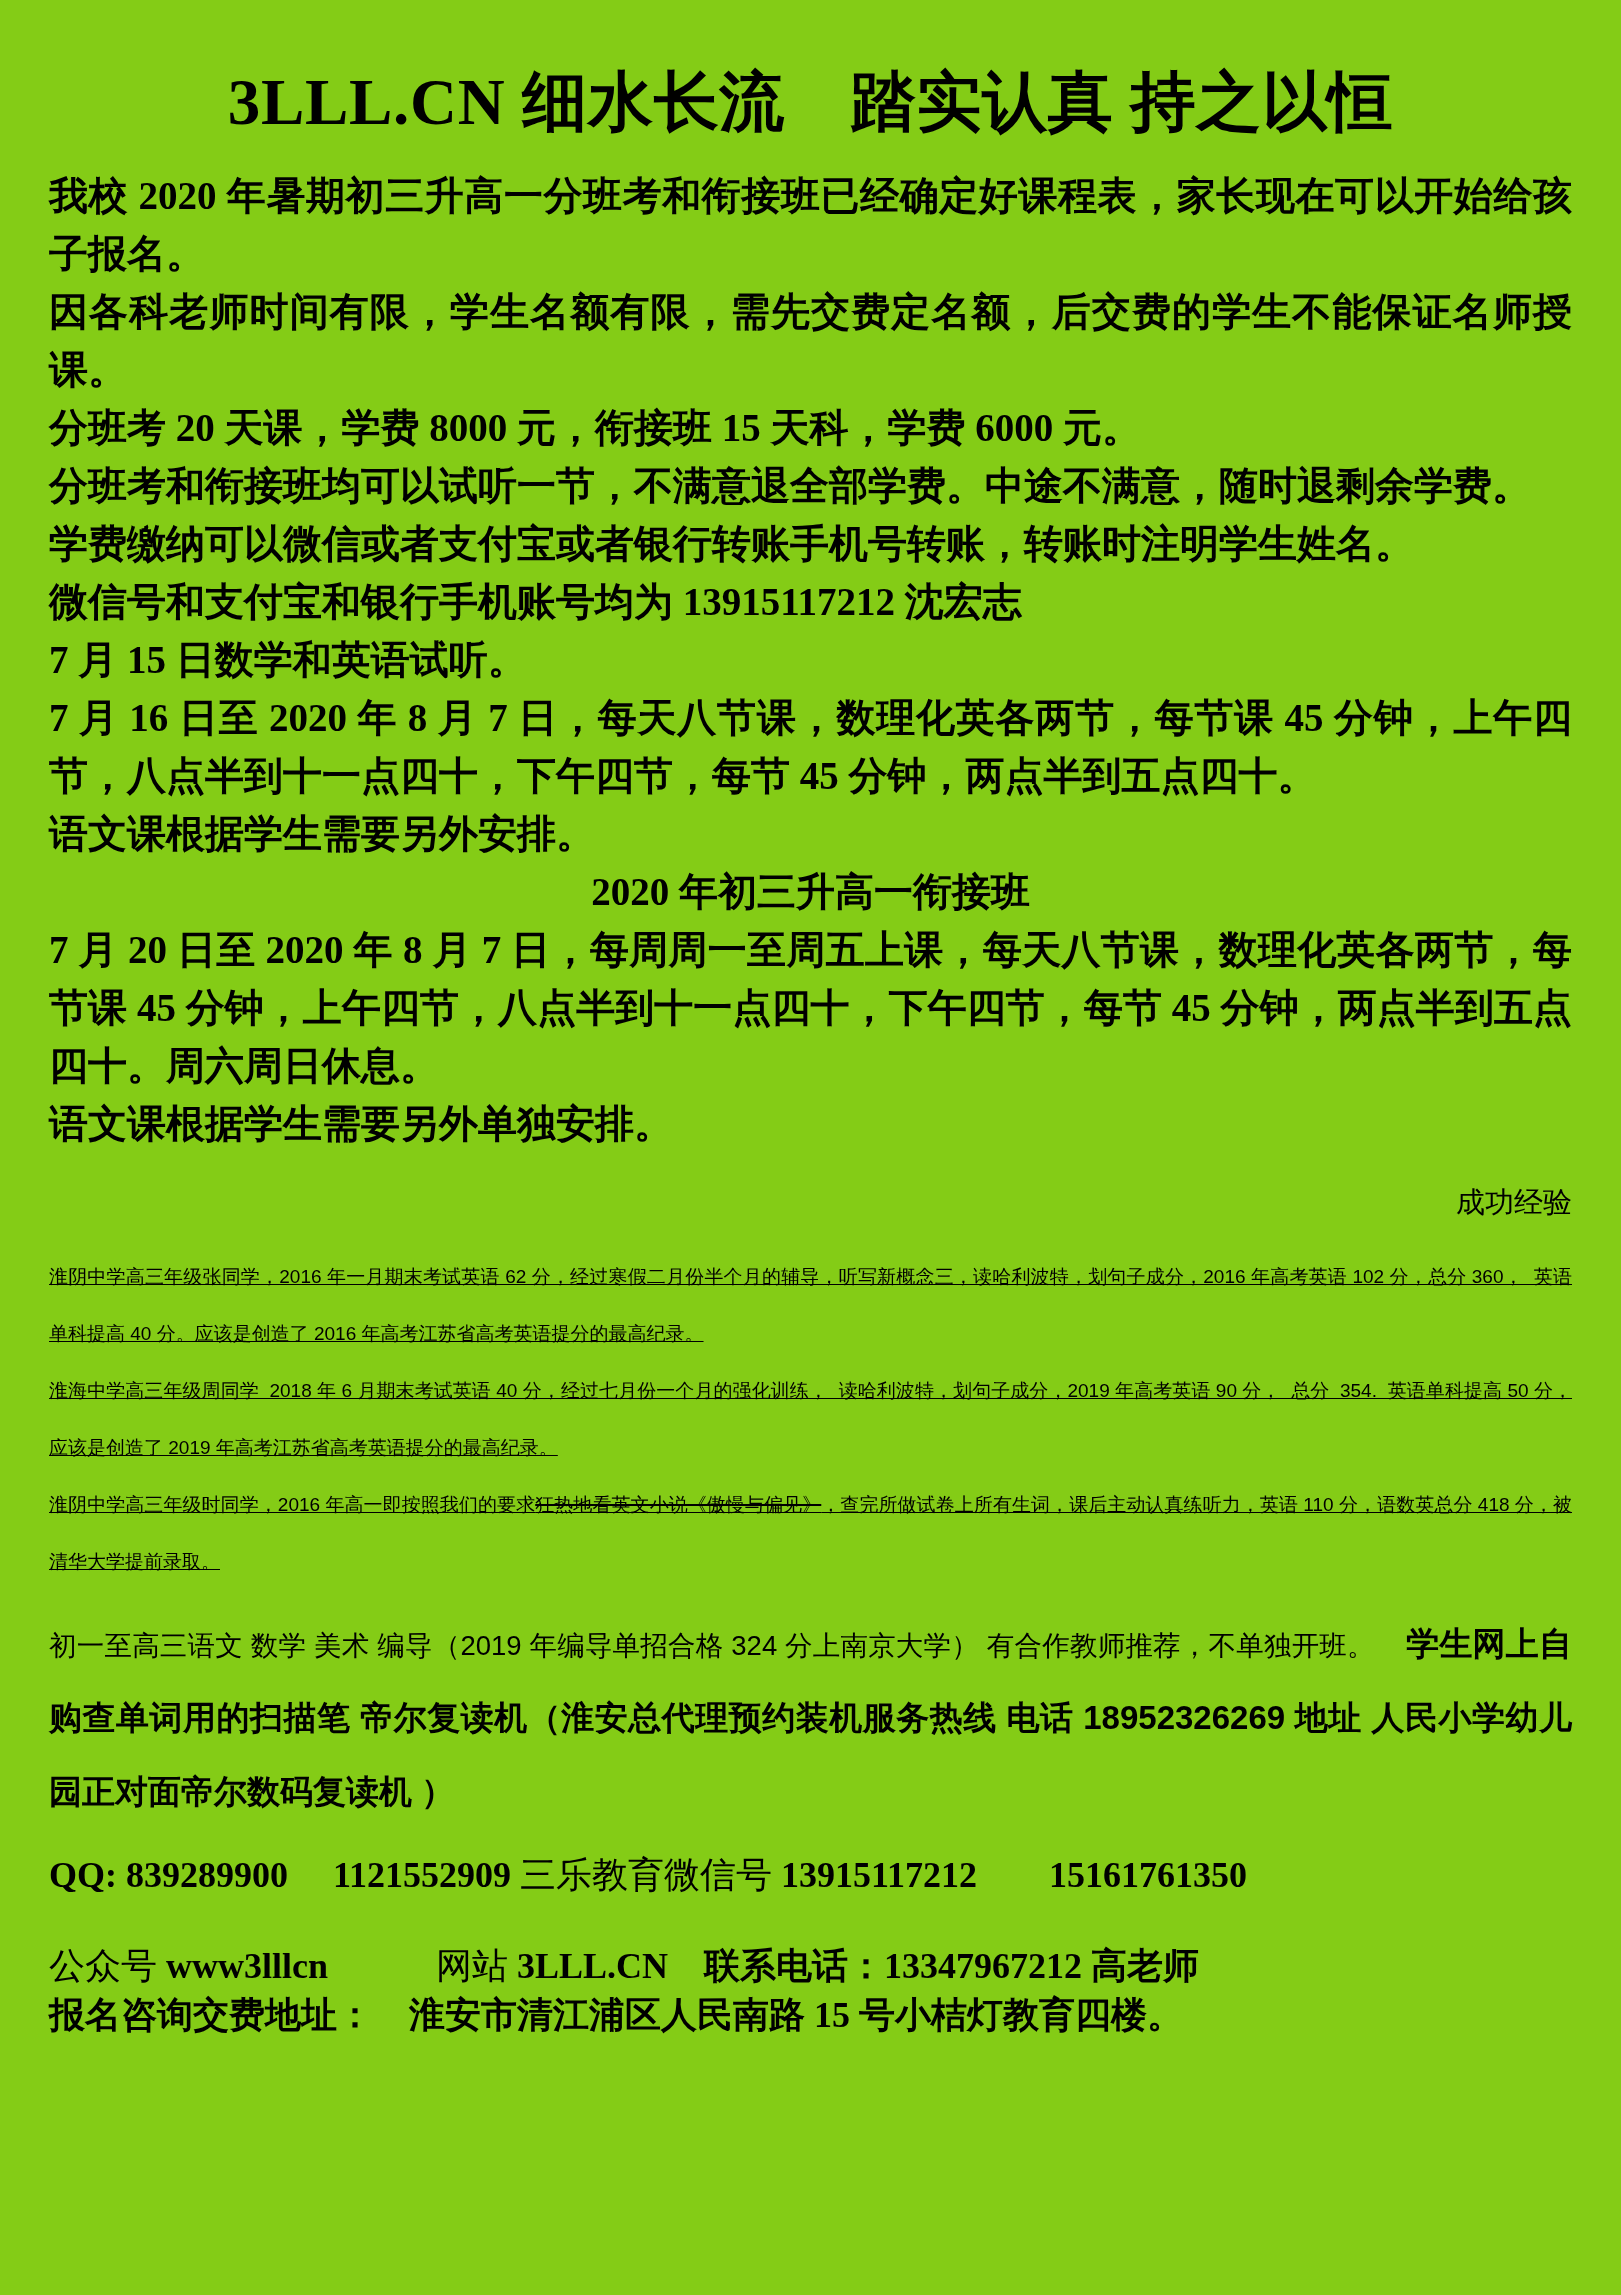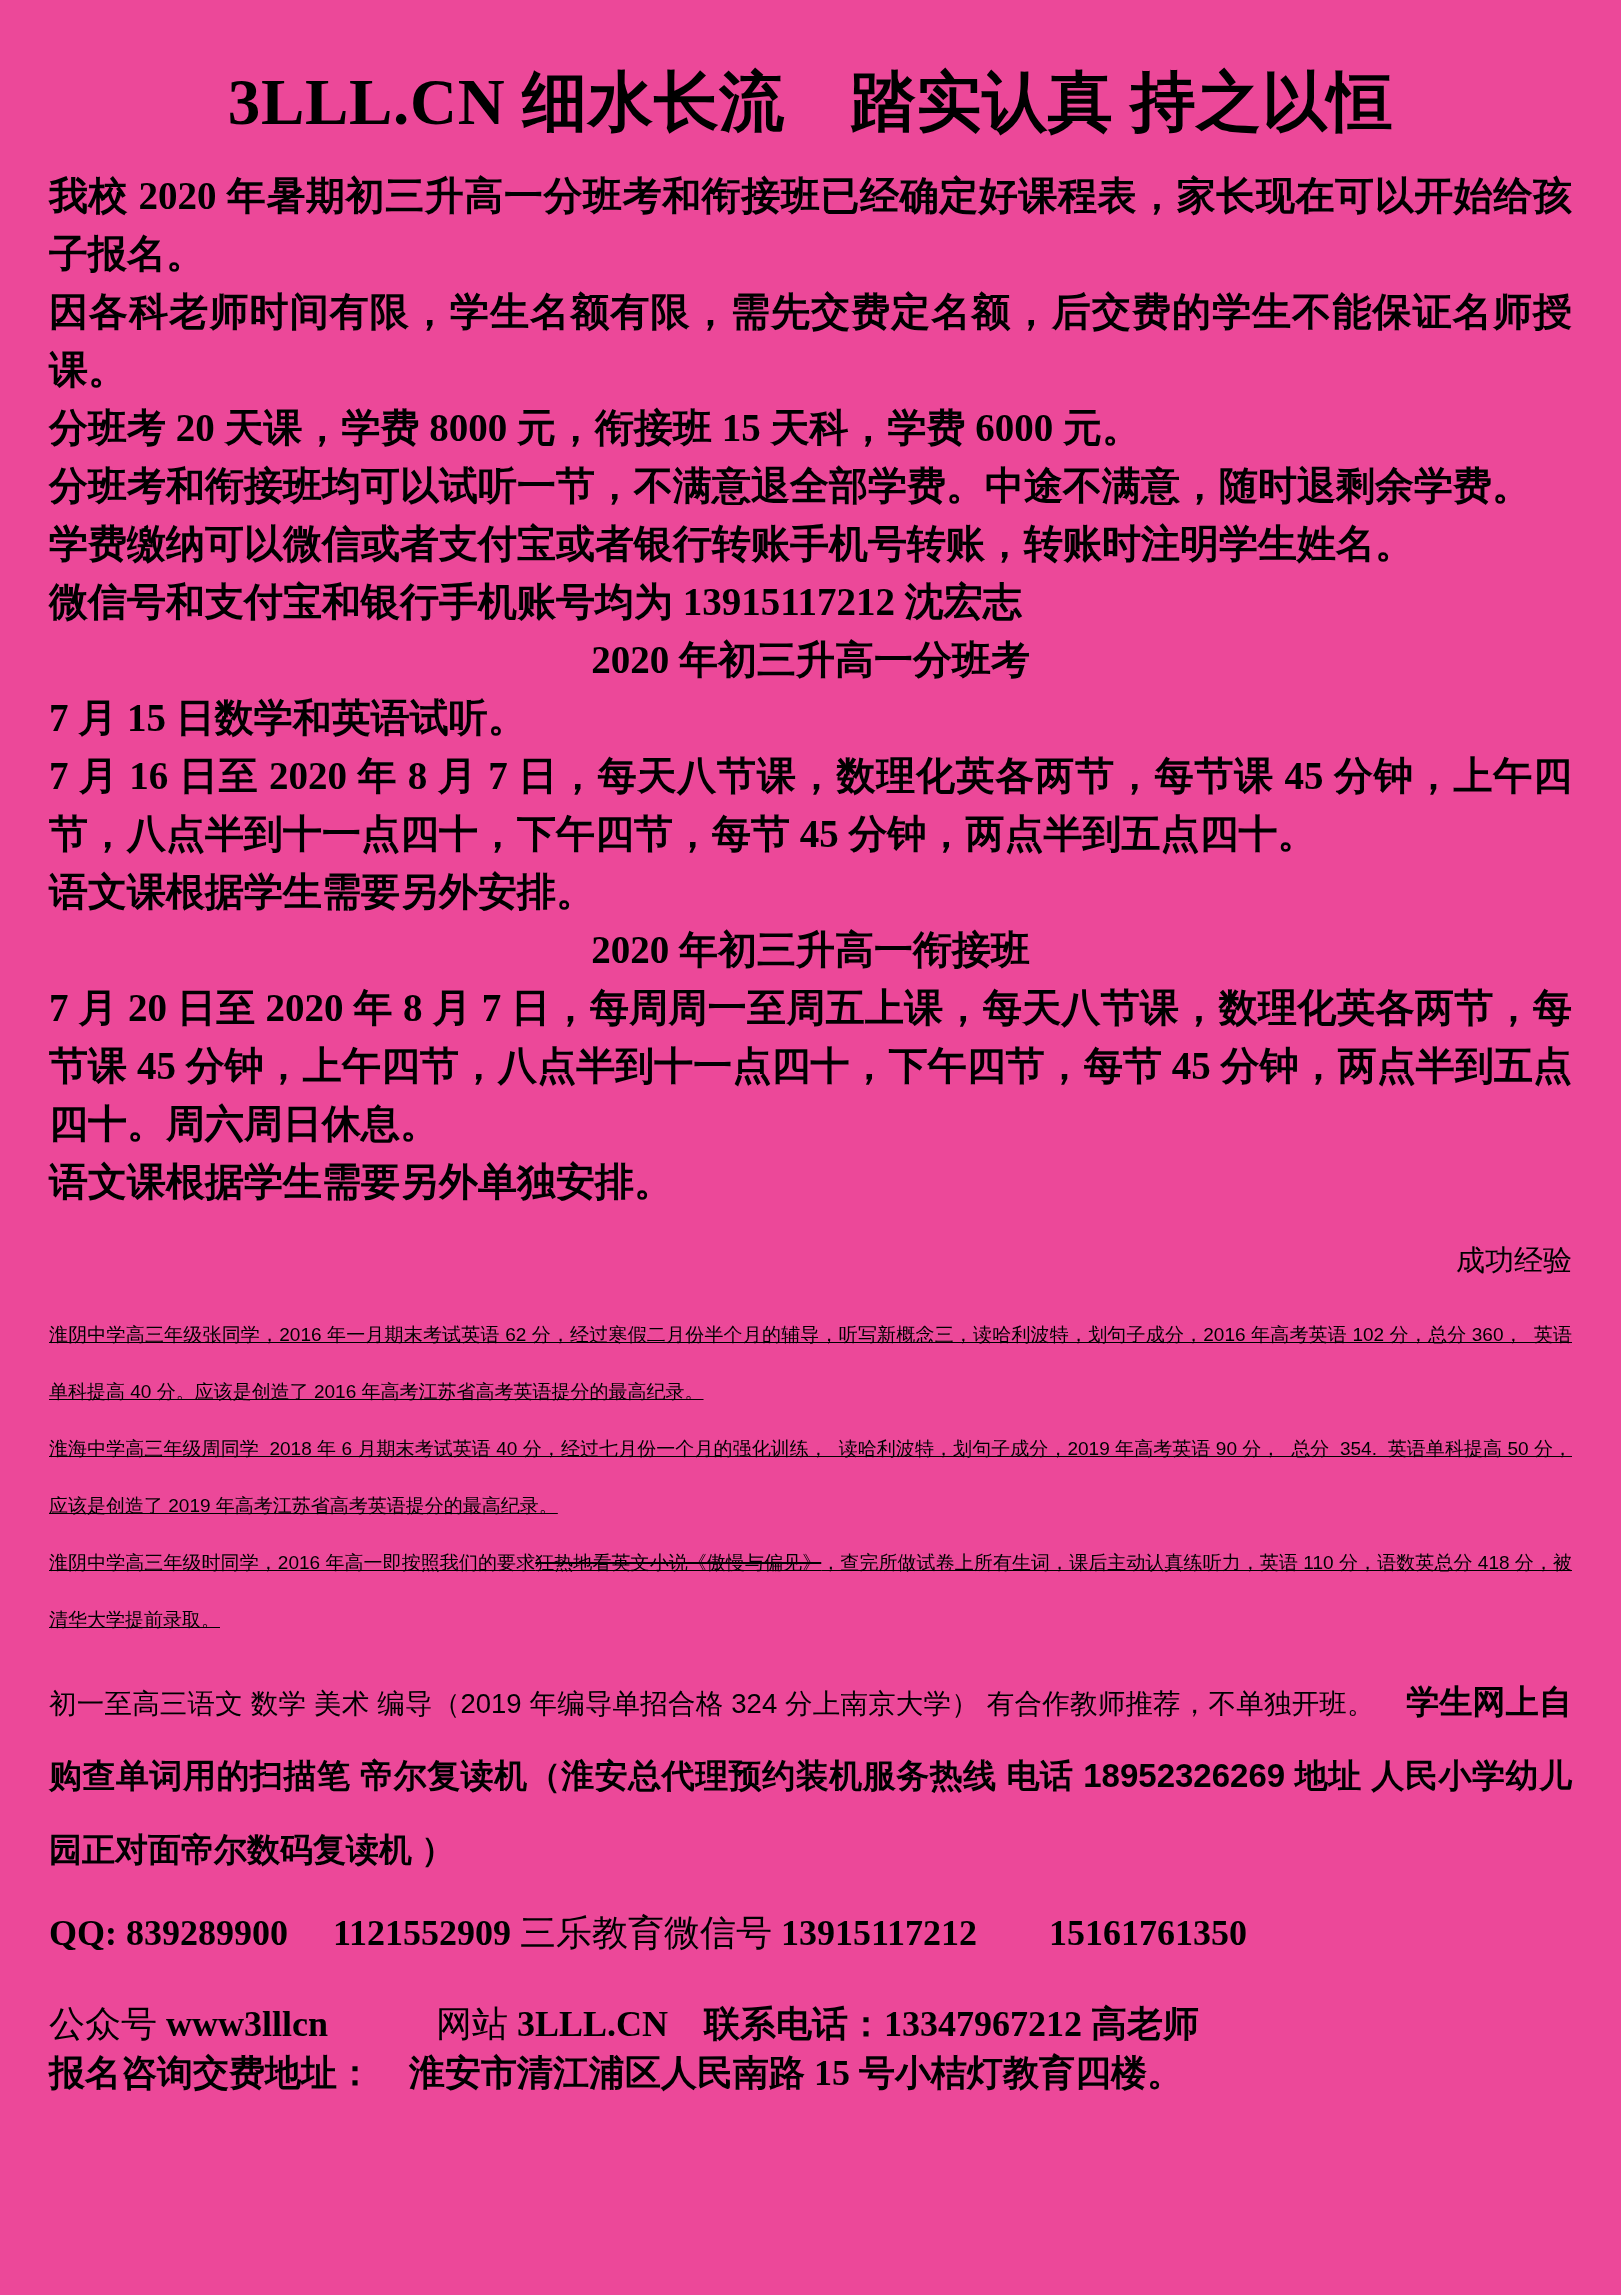--- a/index.html
+++ b/index.html
@@ -6,21 +6,21 @@
     margin: 0;
     padding: 0;
     background: #ffffff;
   }
   .page {
     position: relative;
     width: 1621px;
     height: 2295px;
     box-sizing: border-box;
     padding: 40px 49px 0 49px;
-    background: #ec4899;
+    background: #84cc16;
     color: #000000;
     overflow: hidden;
   }
   .title {
     font-family: "Liberation Serif", "DejaVu Serif", serif;
     font-weight: bold;
     font-size: 65px;
     line-height: 1.15;
     text-align: center;
     margin: 25px 0 27.5px 0;
@@ -101,21 +101,20 @@
 
   <h1 class="title">3LLL.CN 细水长流　踏实认真 持之以恒</h1>
 
   <p class="body-p">我校 2020 年暑期初三升高一分班考和衔接班已经确定好课程表，家长现在可以开始给孩子报名。</p>
   <p class="body-p">因各科老师时间有限，学生名额有限，需先交费定名额，后交费的学生不能保证名师授课。</p>
   <p class="body-p">分班考 20 天课，学费 8000 元，衔接班 15 天科，学费 6000 元。</p>
   <p class="body-p">分班考和衔接班均可以试听一节，不满意退全部学费。中途不满意，随时退剩余学费。</p>
   <p class="body-p">学费缴纳可以微信或者支付宝或者银行转账手机号转账，转账时注明学生姓名。</p>
   <p class="body-p">微信号和支付宝和银行手机账号均为 13915117212 沈宏志</p>
 
-  <h2 class="center-head">2020 年初三升高一分班考</h2>
   <p class="body-p">7 月 15 日数学和英语试听。</p>
   <p class="body-p">7 月 16 日至 2020 年 8 月 7 日，每天八节课，数理化英各两节，每节课 45 分钟，上午四节，八点半到十一点四十，下午四节，每节 45 分钟，两点半到五点四十。</p>
   <p class="body-p">语文课根据学生需要另外安排。</p>
 
   <h2 class="center-head">2020 年初三升高一衔接班</h2>
   <p class="body-p">7 月 20 日至 2020 年 8 月 7 日，每周周一至周五上课，每天八节课，数理化英各两节，每节课 45 分钟，上午四节，八点半到十一点四十，下午四节，每节 45 分钟，两点半到五点四十。周六周日休息。</p>
   <p class="body-p">语文课根据学生需要另外单独安排。</p>
 
   <h3 class="success-head">成功经验</h3>
 

